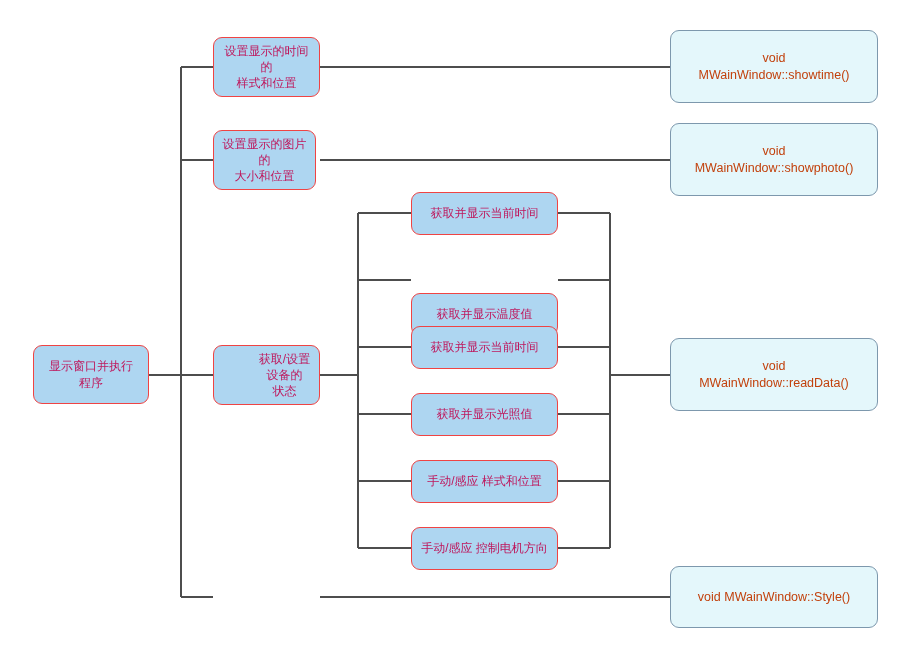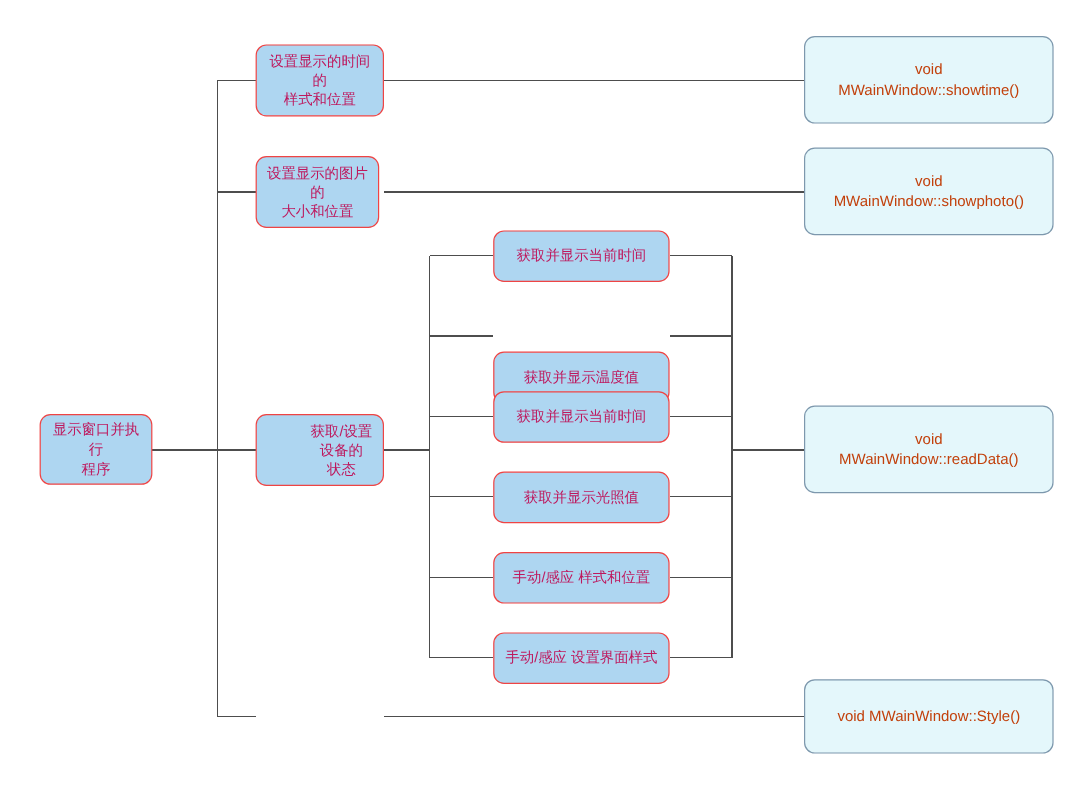--- a/index.html
+++ b/index.html
@@ -94,21 +94,21 @@
       <path d="M558,280 L610,280"></path>
       <path d="M558,347 L610,347"></path>
       <path d="M558,414 L610,414"></path>
       <path d="M558,481 L610,481"></path>
       <path d="M558,548 L610,548"></path>
       <path d="M610,213 L610,548"></path>
       <path d="M610,375 L670,375"></path>
     </g>
   </svg>
 
-  <div class="node n-blue" style="left:33px; top:345px; width:94px; height:59px;">
+  <div class="node n-blue" style="left:33px; top:345px; width:116px; height:59px;">
     <span class="node-label">显示窗口并执行
 程序</span>
   </div>
 
   <div class="node n-blue" style="left:213px; top:37px; width:107px; height:60px;">
     <span class="node-label">设置显示的时间的
 样式和位置</span>
   </div>
 
   <div class="node n-blue" style="left:213px; top:130px; width:103px; height:60px;">
@@ -136,21 +136,21 @@
 
   <div class="node n-blue" style="left:411px; top:393px; width:147px; height:43px;">
     <span class="node-label">获取并显示光照值</span>
   </div>
 
   <div class="node n-blue" style="left:411px; top:460px; width:147px; height:43px;">
     <span class="node-label">手动/感应 样式和位置</span>
   </div>
 
   <div class="node n-blue" style="left:411px; top:527px; width:147px; height:43px;">
-    <span class="node-label">手动/感应 设置界面样式</span>
+    <span class="node-label">手动/感应 控制电机方向</span>
   </div>
 
   <div class="node n-cyan" style="left:670px; top:30px; width:208px; height:73px;">
     <span class="node-label">void
 MWainWindow::showtime()</span>
   </div>
 
   <div class="node n-cyan" style="left:670px; top:123px; width:208px; height:73px;">
     <span class="node-label">void
 MWainWindow::showphoto()</span>

